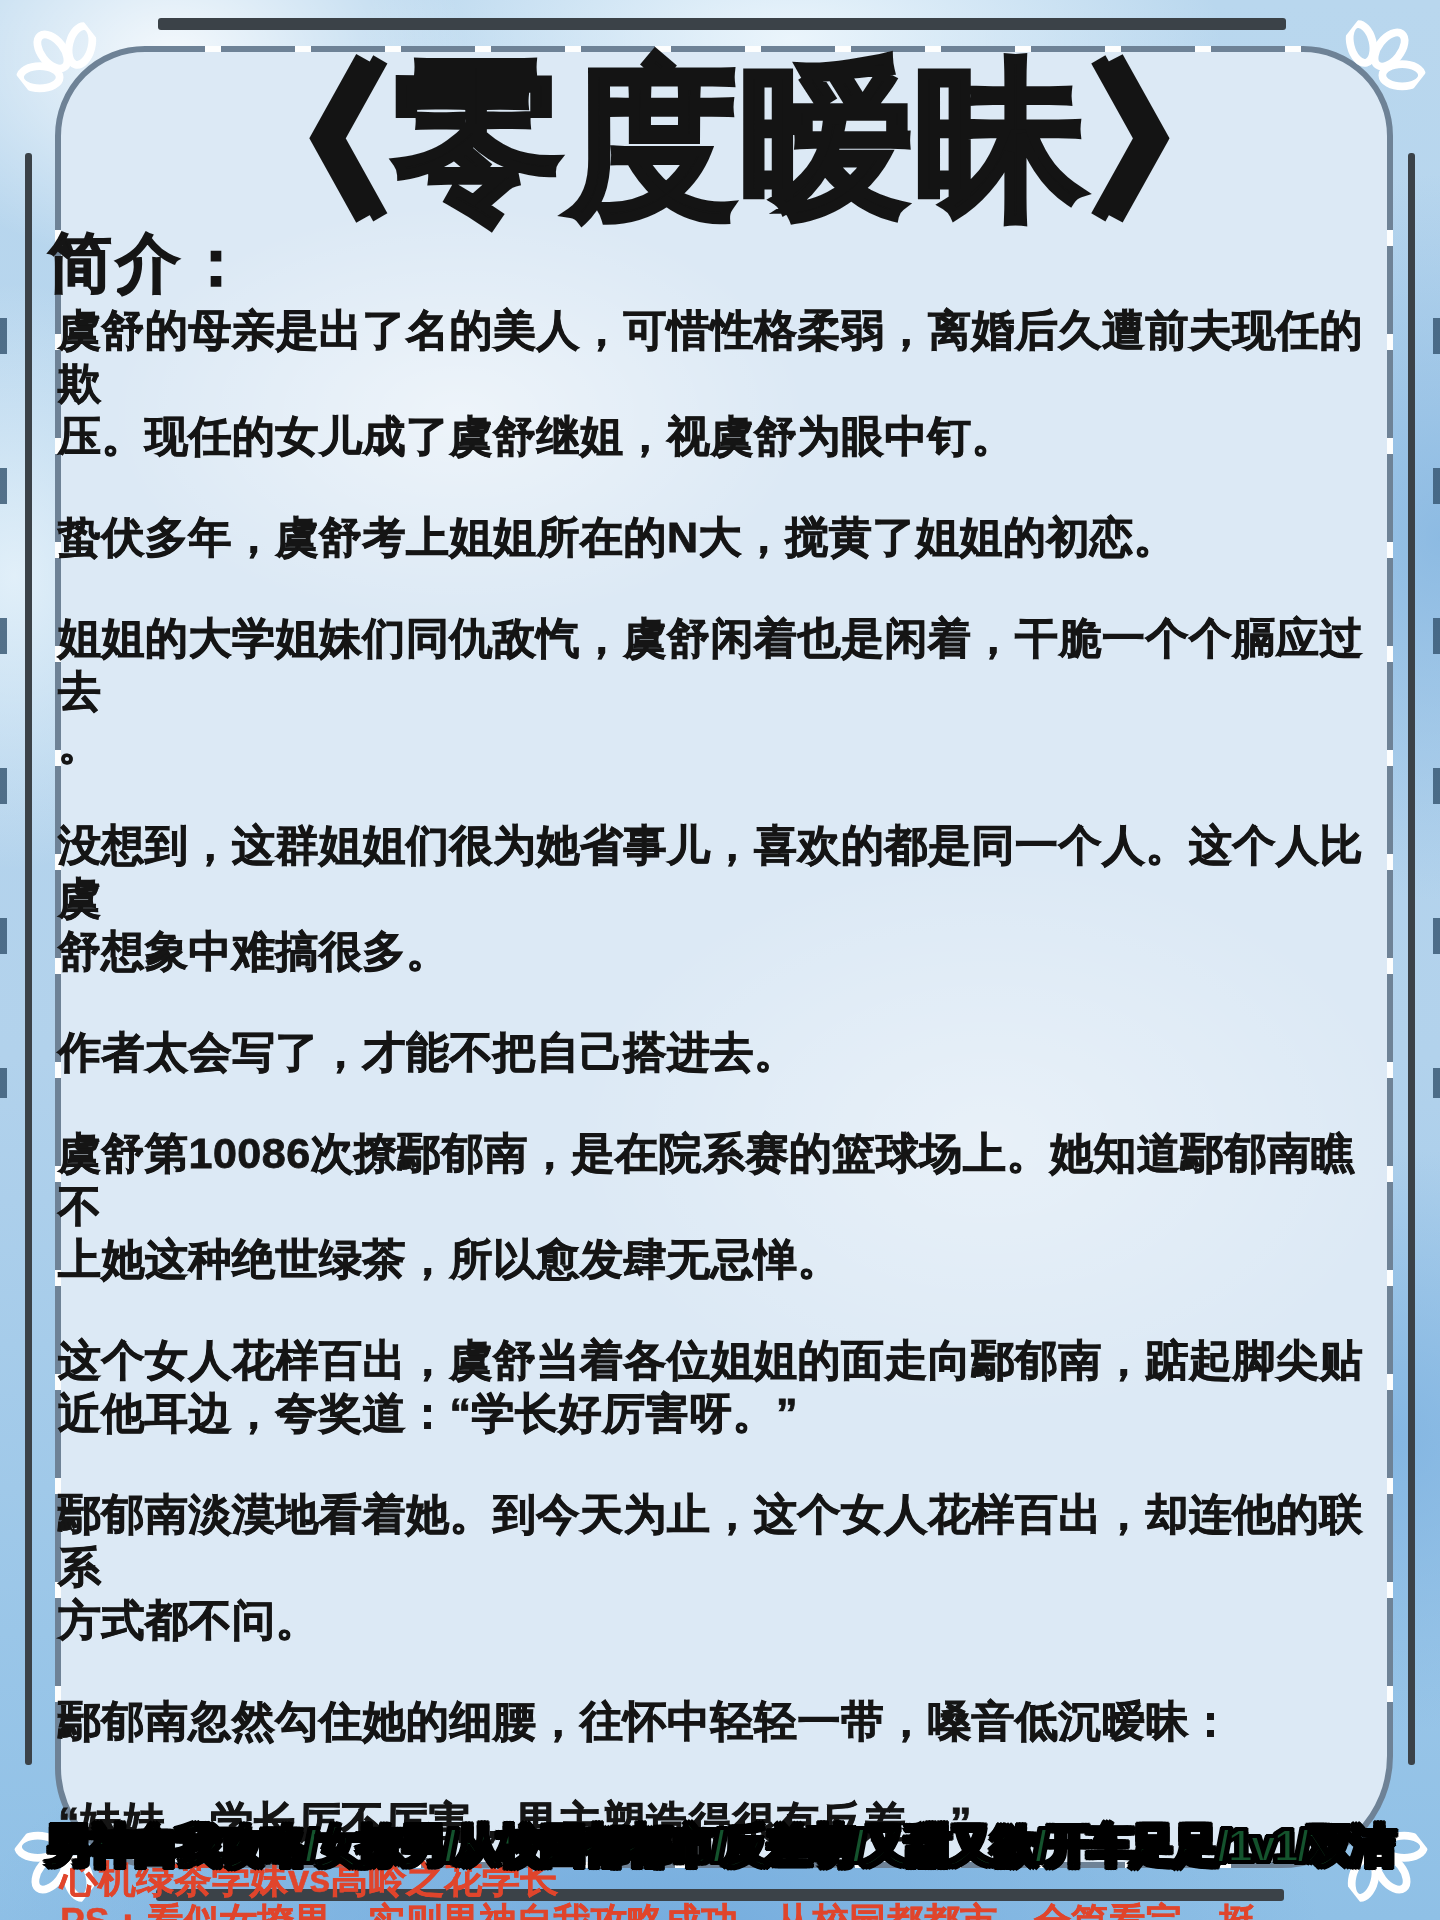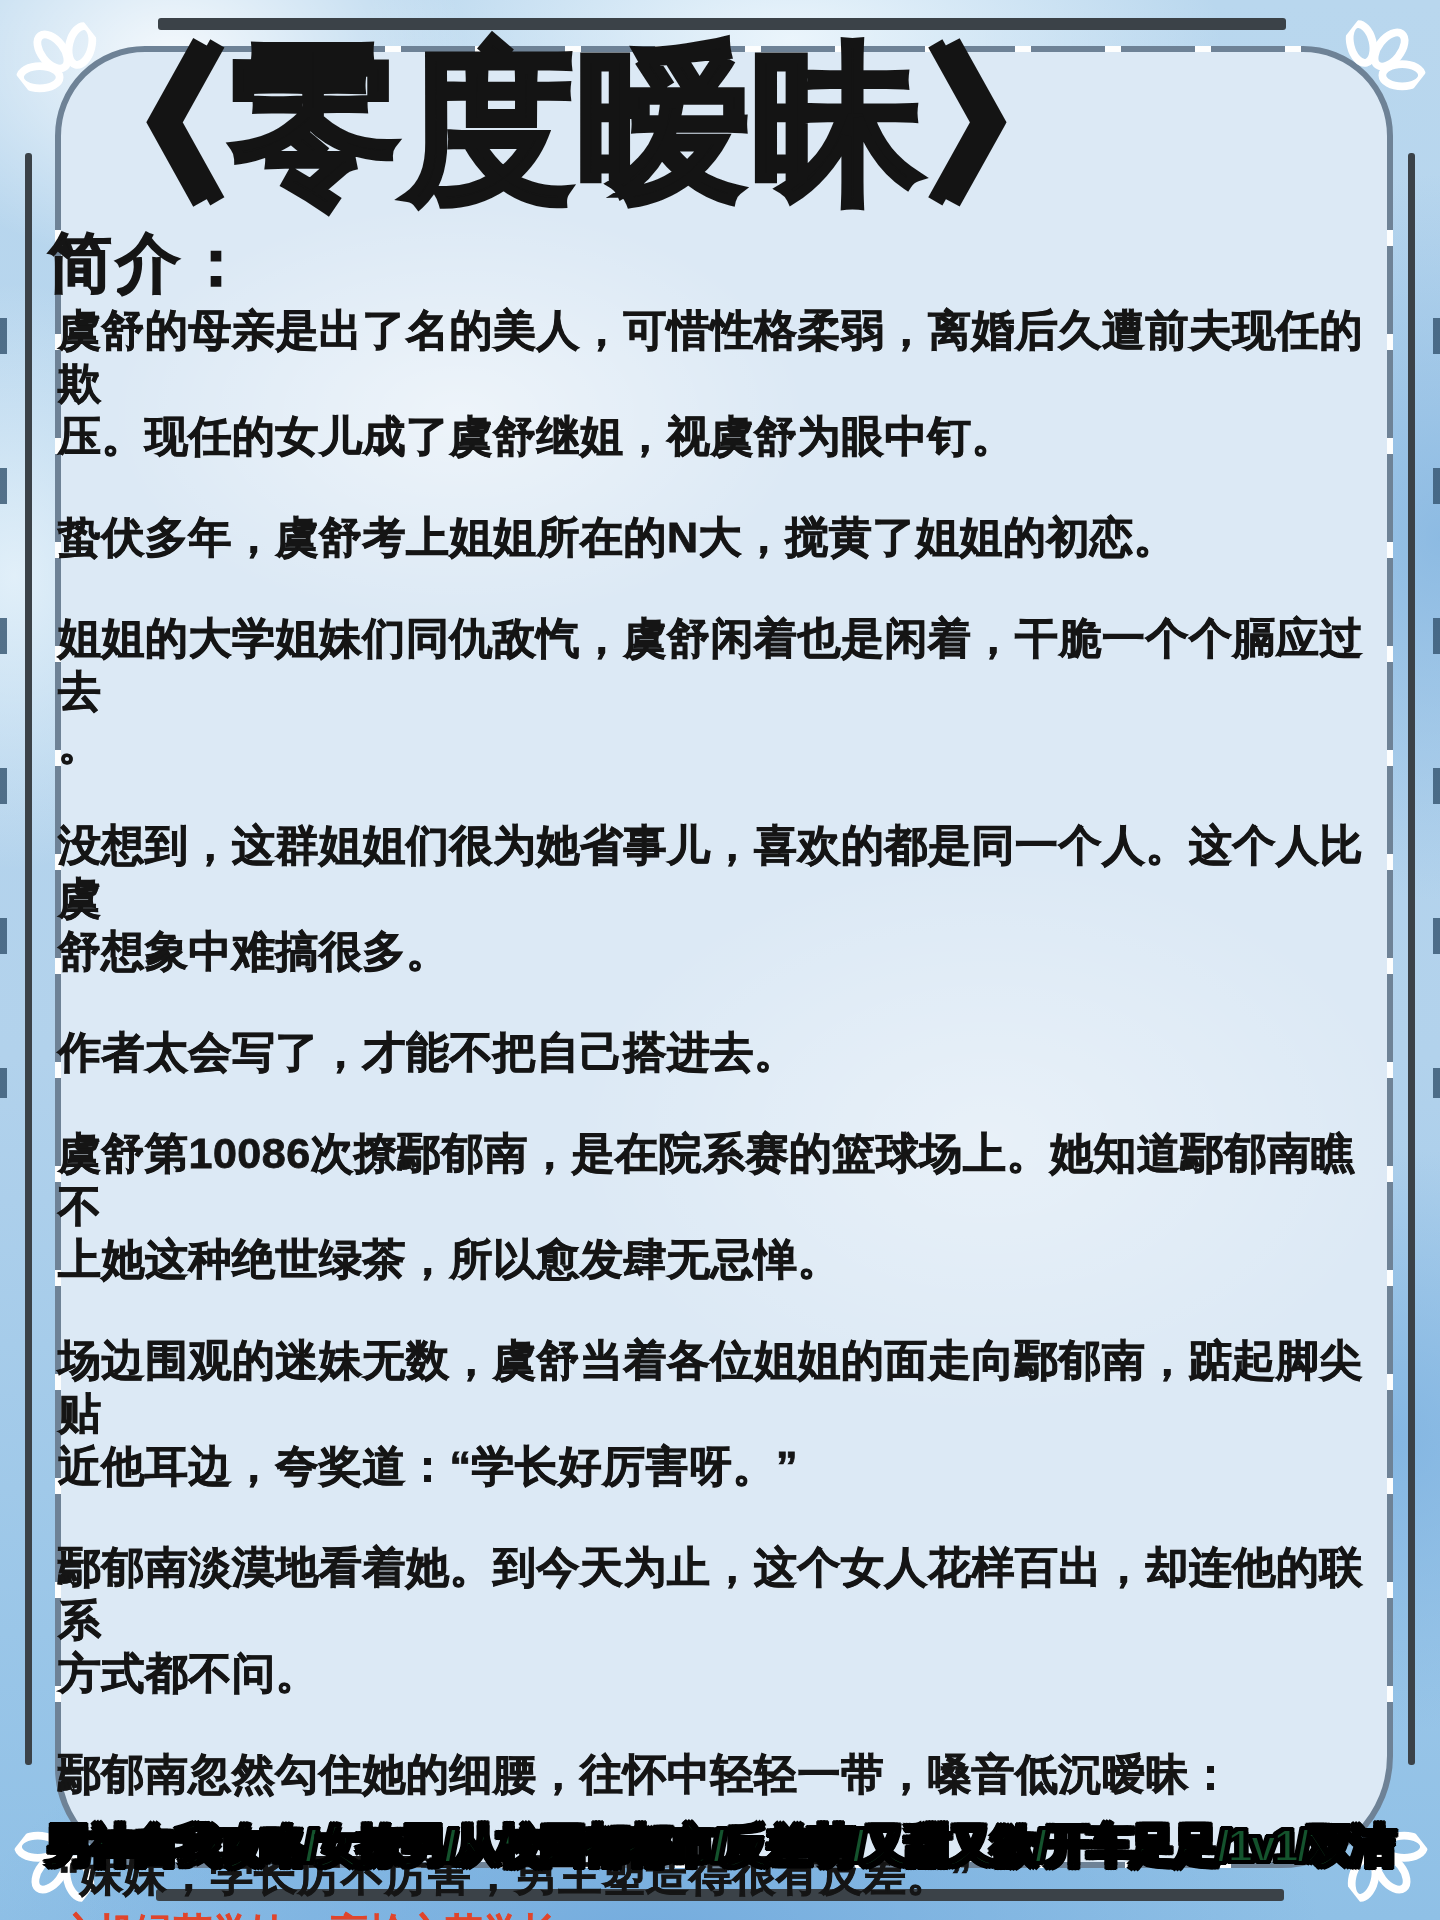--- a/index.html
+++ b/index.html
@@ -53,22 +53,22 @@
   .d-right{right:-6px;top:90px;bottom:100px;width:6px;
     background:repeating-linear-gradient(180deg,transparent 0 88px,#fdfefe 88px 104px);}
   
   .flower{position:absolute;width:86px;height:86px;}
   .f-tl{left:20px;top:22px;transform:rotate(-38deg);}
   .f-tr{left:1336px;top:20px;transform:rotate(38deg);}
   .f-bl{left:18px;top:1816px;transform:rotate(-142deg);}
   .f-br{left:1338px;top:1816px;transform:rotate(142deg);}
   
   .title{
-    position:absolute;left:55px;top:30px;width:1338px;margin:0;
-    text-align:left;font-size:172px;line-height:1.1;font-weight:900;
+    position:absolute;left:55px;top:30px;width:1338px;margin:16px;
+    text-align:center;font-size:172px;line-height:1.1;font-weight:900;
     letter-spacing:2px;color:#141414;
     -webkit-text-stroke:5px #141414;
   }
   .content{position:absolute;left:46px;top:228px;width:1348px;color:#151515;}
   .intro{margin:0 0 6px 2px;font-size:64px;line-height:70px;font-weight:900;
     -webkit-text-stroke:1.5px #151515;letter-spacing:4px;}
   .para{white-space:pre-line;font-size:43px;line-height:53px;font-weight:700;
     -webkit-text-stroke:0.8px #151515;margin:0 0 48px 12px;letter-spacing:0.5px;}
   .para.last{margin-bottom:8px;}
   .review{color:#e0452c;padding-left:14px;-webkit-text-stroke:0.5px #e0452c;}
@@ -142,21 +142,21 @@
     <div class="para">虞舒的母亲是出了名的美人，可惜性格柔弱，离婚后久遭前夫现任的欺
 压。现任的女儿成了虞舒继姐，视虞舒为眼中钉。</div>
     <div class="para">蛰伏多年，虞舒考上姐姐所在的N大，搅黄了姐姐的初恋。</div>
     <div class="para">姐姐的大学姐妹们同仇敌忾，虞舒闲着也是闲着，干脆一个个膈应过去
 。</div>
     <div class="para">没想到，这群姐姐们很为她省事儿，喜欢的都是同一个人。这个人比虞
 舒想象中难搞很多。</div>
     <div class="para">作者太会写了，才能不把自己搭进去。</div>
     <div class="para">虞舒第10086次撩鄢郁南，是在院系赛的篮球场上。她知道鄢郁南瞧不
 上她这种绝世绿茶，所以愈发肆无忌惮。</div>
-    <div class="para">场边围观的迷妹无数，虞舒当着各位姐姐的面走向鄢郁南，踮起脚尖贴
+    <div class="para">这个女人花样百出，虞舒当着各位姐姐的面走向鄢郁南，踮起脚尖贴
 近他耳边，夸奖道：“学长好厉害呀。”</div>
     <div class="para">鄢郁南淡漠地看着她。到今天为止，这个女人花样百出，却连他的联系
 方式都不问。</div>
     <div class="para">鄢郁南忽然勾住她的细腰，往怀中轻轻一带，嗓音低沉暧昧：</div>
     <div class="para last">“妹妹，学长厉不厉害，男主塑造得很有反差。”</div>
     <div class="review">
       <div class="review-line">心机绿茶学妹vs高岭之花学长</div>
       <div class="review-ps">PS：看似女撩男，实则男神自我攻略成功，从校园都都市。全篇看完，挺
 逗的。作者文风欢脱，主角配角人设都很鲜明，男女主的室友都好可爱，
 神助攻哈哈。男主塑造得很有反差，女主也一直朝着自己的梦想前进，很

